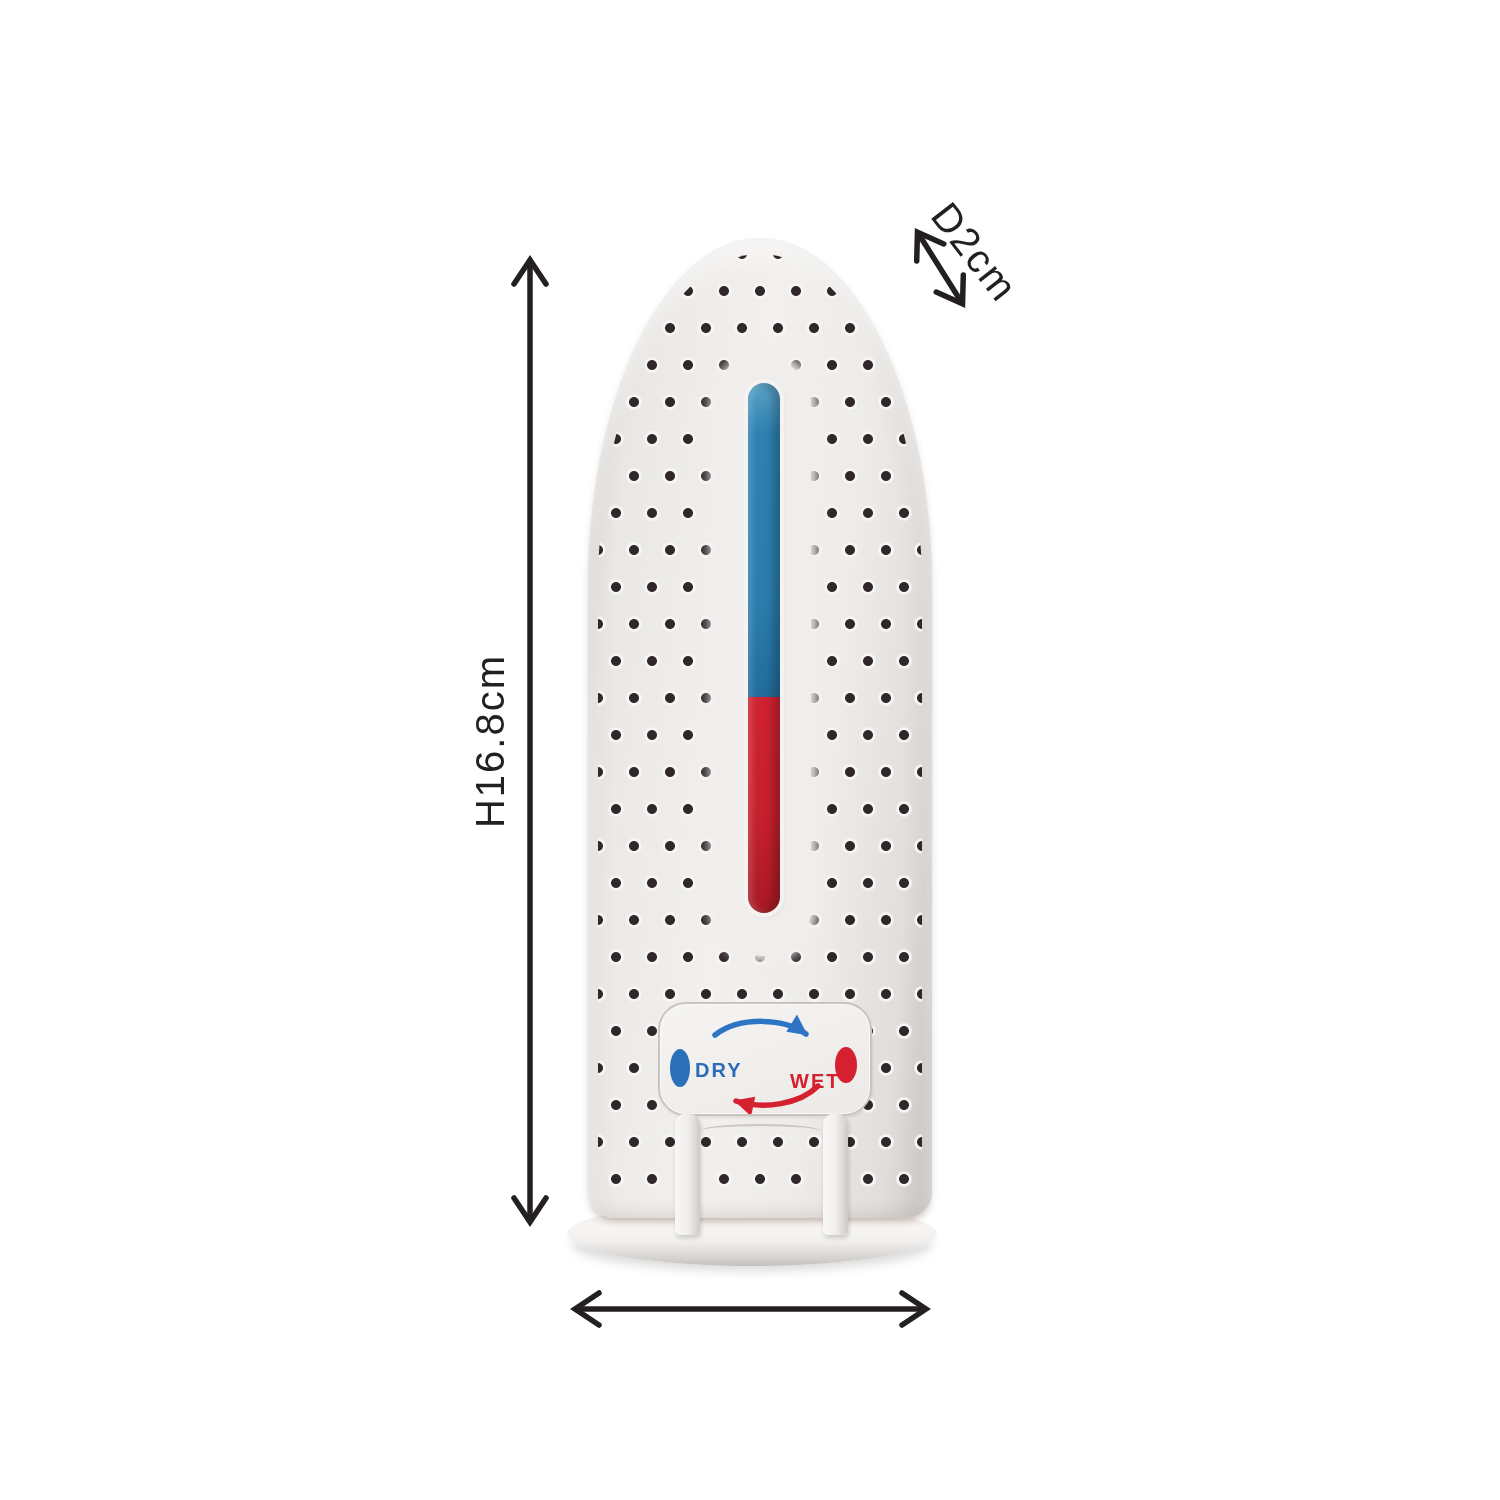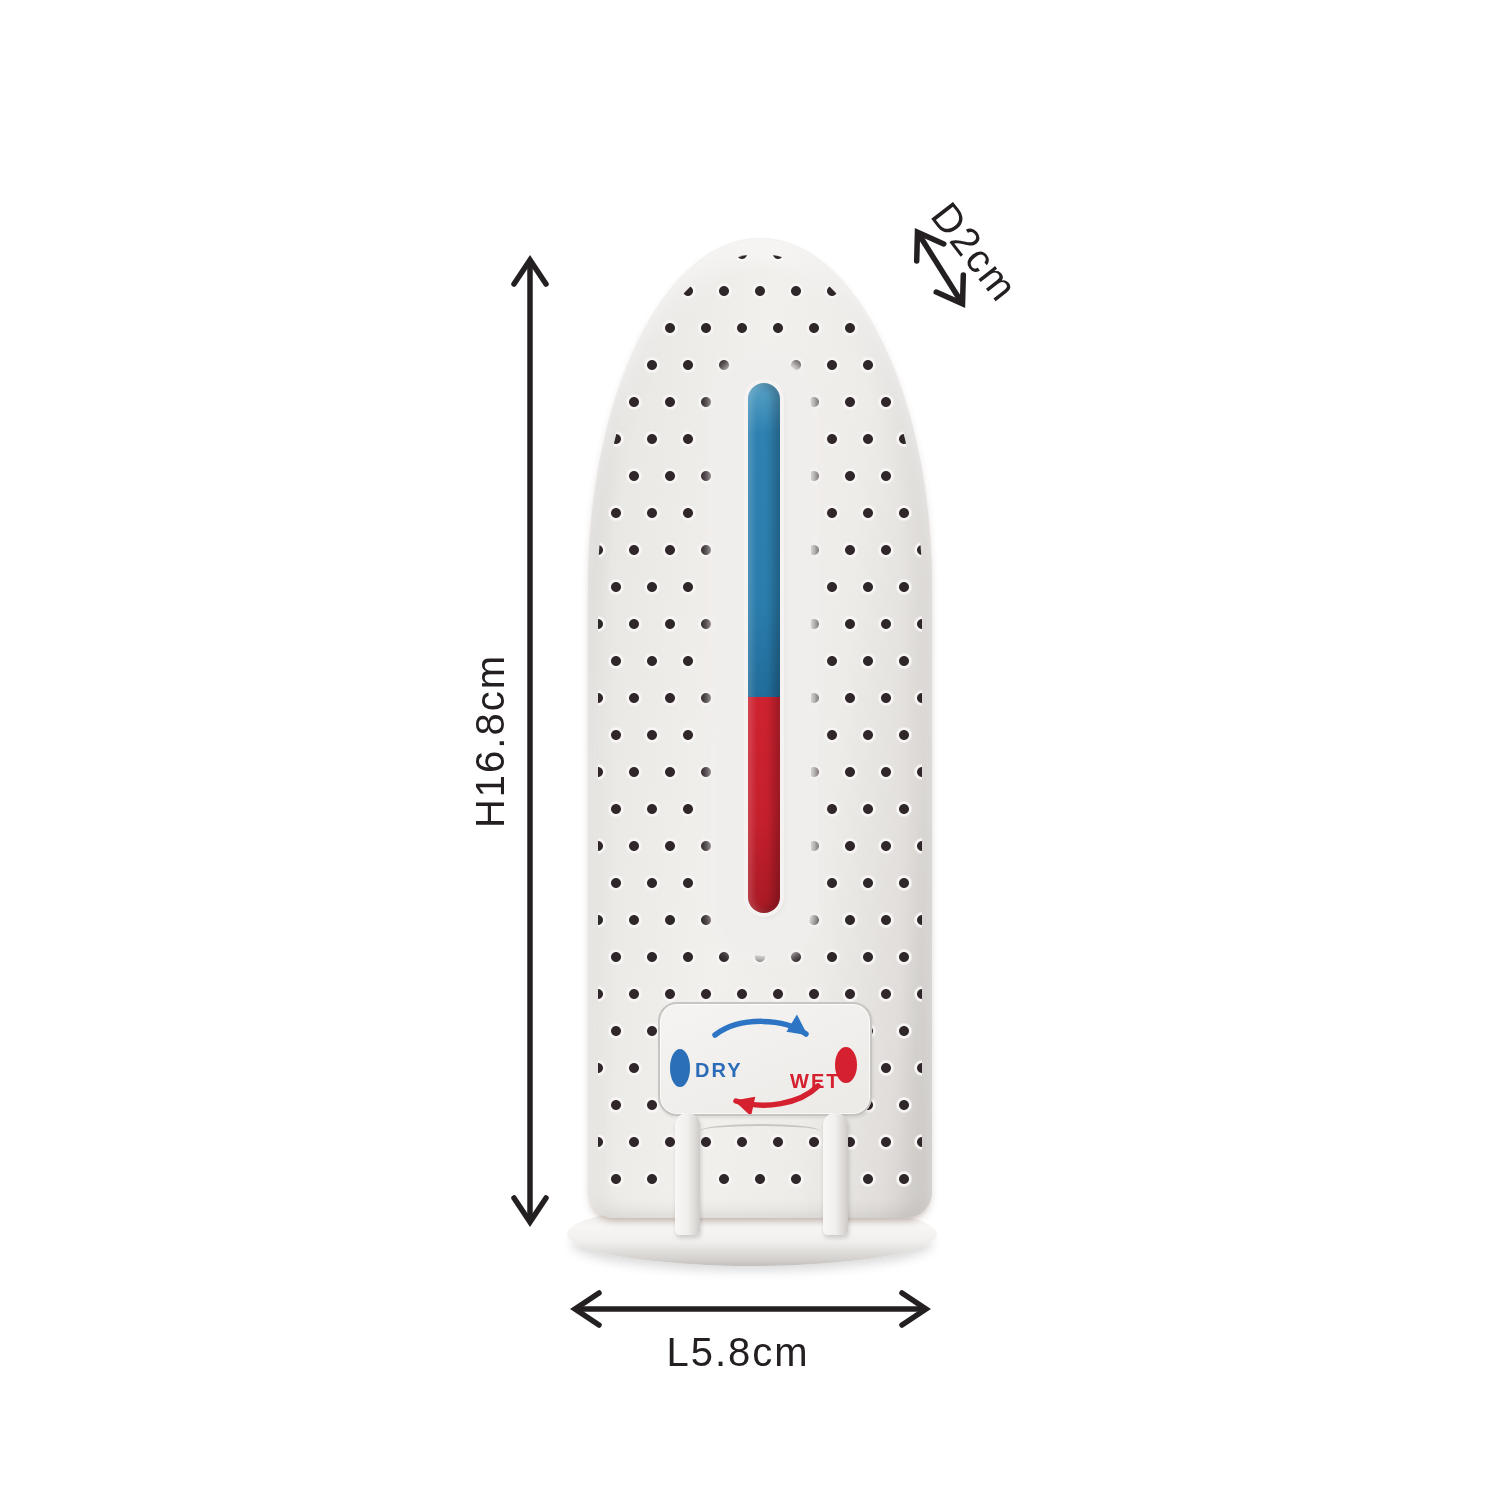--- a/index.html
+++ b/index.html
@@ -39,21 +39,21 @@
     position:absolute;left:160px;top:145px;width:32px;height:530px;border-radius:16px;overflow:hidden;
     box-shadow:0 0 0 4px #f4f3f1,2px 3px 6px rgba(0,0,0,0.10);
   }
   .indicator-window::after{
     content:"";position:absolute;inset:0;border-radius:16px;
     box-shadow:inset -7px 0 9px rgba(0,0,0,0.24),inset 4px 0 6px rgba(255,255,255,0.18);
   }
   .level-dry{height:314px;background:linear-gradient(180deg,#59a1c5 0%,#2e81b1 16%,#2b7dad 70%,#216c9a 100%);}
   .level-wet{height:216px;background:linear-gradient(180deg,#cf2230 0%,#c6202d 55%,#a81a25 100%);}
   .control-panel{
-    position:absolute;left:70px;top:764px;width:214px;height:114px;border-radius:19px;box-sizing:border-box;
+    position:absolute;left:70px;top:764px;width:214px;height:114px;border-radius:28px;box-sizing:border-box;
     border:2px solid #c7c4c1;background:linear-gradient(160deg,#f6f4f2 0%,#efede a 50%,#eceae7 100%);
     background:linear-gradient(160deg,#f6f4f2 0%,#eceae7 100%);
     box-shadow:inset 0 0 0 1px rgba(255,255,255,0.65),1px 2px 3px rgba(0,0,0,0.08);
   }
   .oval{position:absolute;border-radius:50%;}
   .oval-dry{left:10px;top:45px;width:20px;height:38px;background:#2b6fb8;}
   .oval-wet{left:175px;top:43px;width:22px;height:36px;background:#d5202f;}
   .panel-text{position:absolute;font-size:20px;font-weight:700;letter-spacing:2px;line-height:22px;}
   .panel-text.dry{left:35px;top:55px;color:#2b6cb8;}
   .panel-text.wet{left:130px;top:66px;color:#d5202f;}
@@ -126,15 +126,14 @@
         <path d="M-24,-16 L0,0 L-24,16" fill="none" stroke="#242022" stroke-width="5.5" stroke-linecap="round" stroke-linejoin="miter"></path>
       </marker>
     </defs>
     <path d="M530,261 L530,1221" stroke="#242022" stroke-width="5.5" fill="none" marker-start="url(#dimhead)" marker-end="url(#dimhead)"></path>
     <path d="M576,1309 L925,1309" stroke="#242022" stroke-width="5.5" fill="none" marker-start="url(#dimhead)" marker-end="url(#dimhead)"></path>
     <path d="M918,233 L962,303" stroke="#242022" stroke-width="5.5" fill="none" marker-start="url(#dimhead)" marker-end="url(#dimhead)"></path>
   </svg>
 
   <div class="dim-label dim-h">H16.8cm</div>
   <div class="dim-label dim-d">D2cm</div>
-  <div class="dim-label dim-l">L5.8cm</div>
 
 </div>
 
 </body></html>

